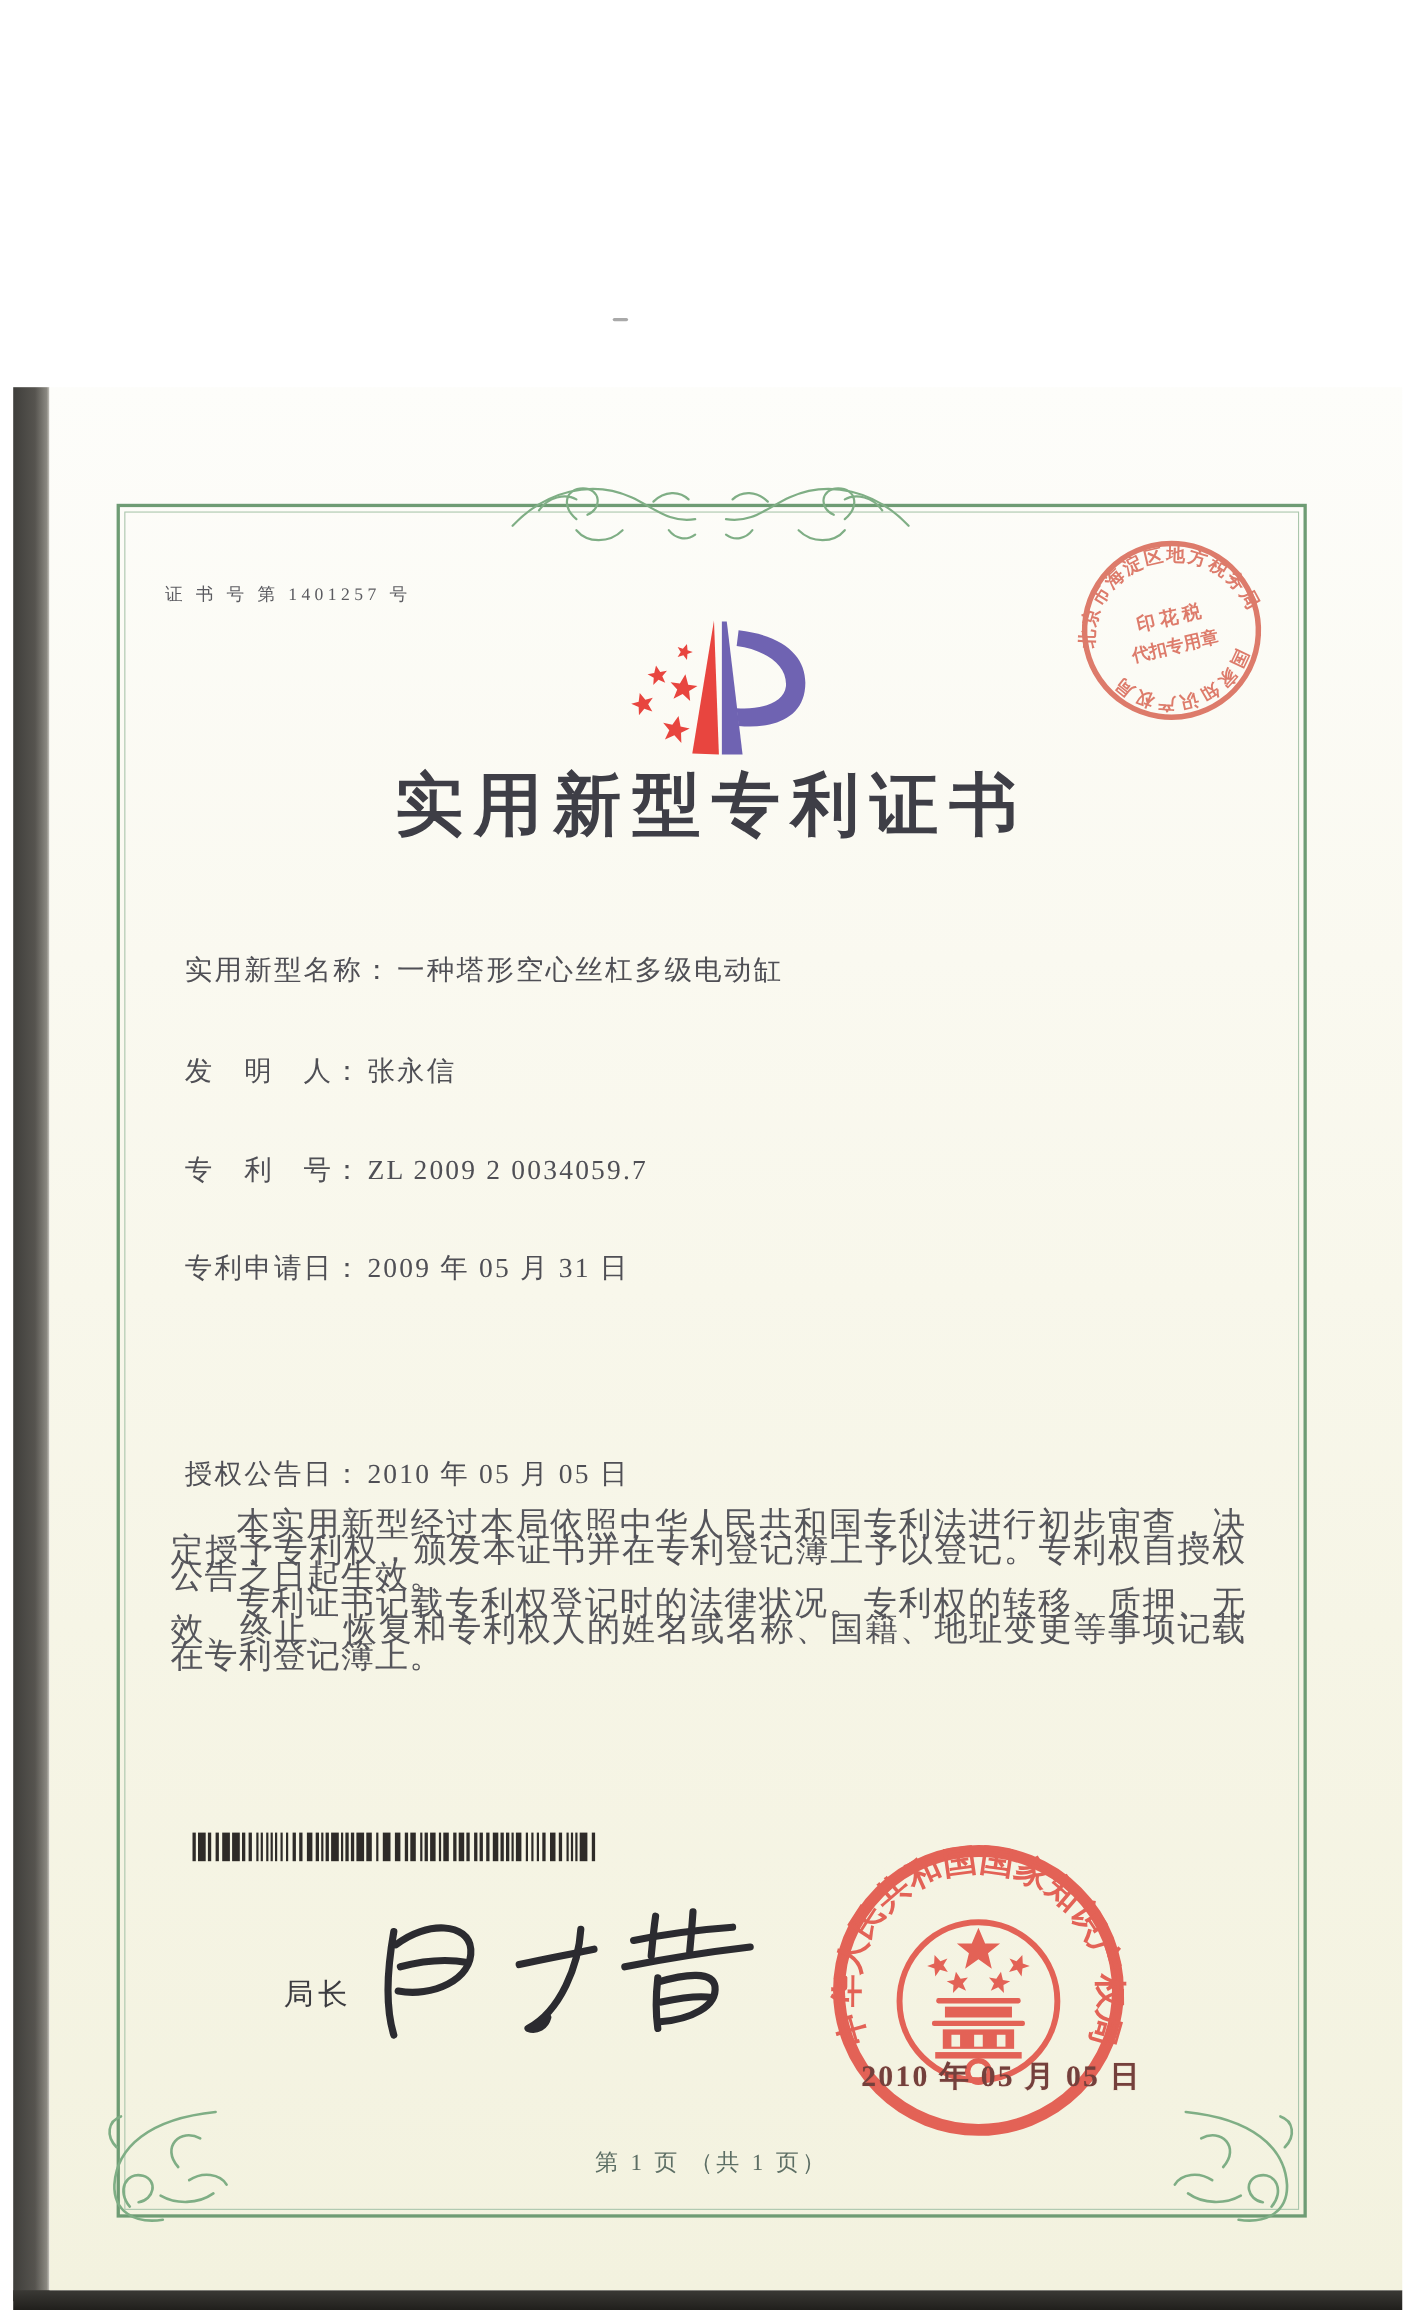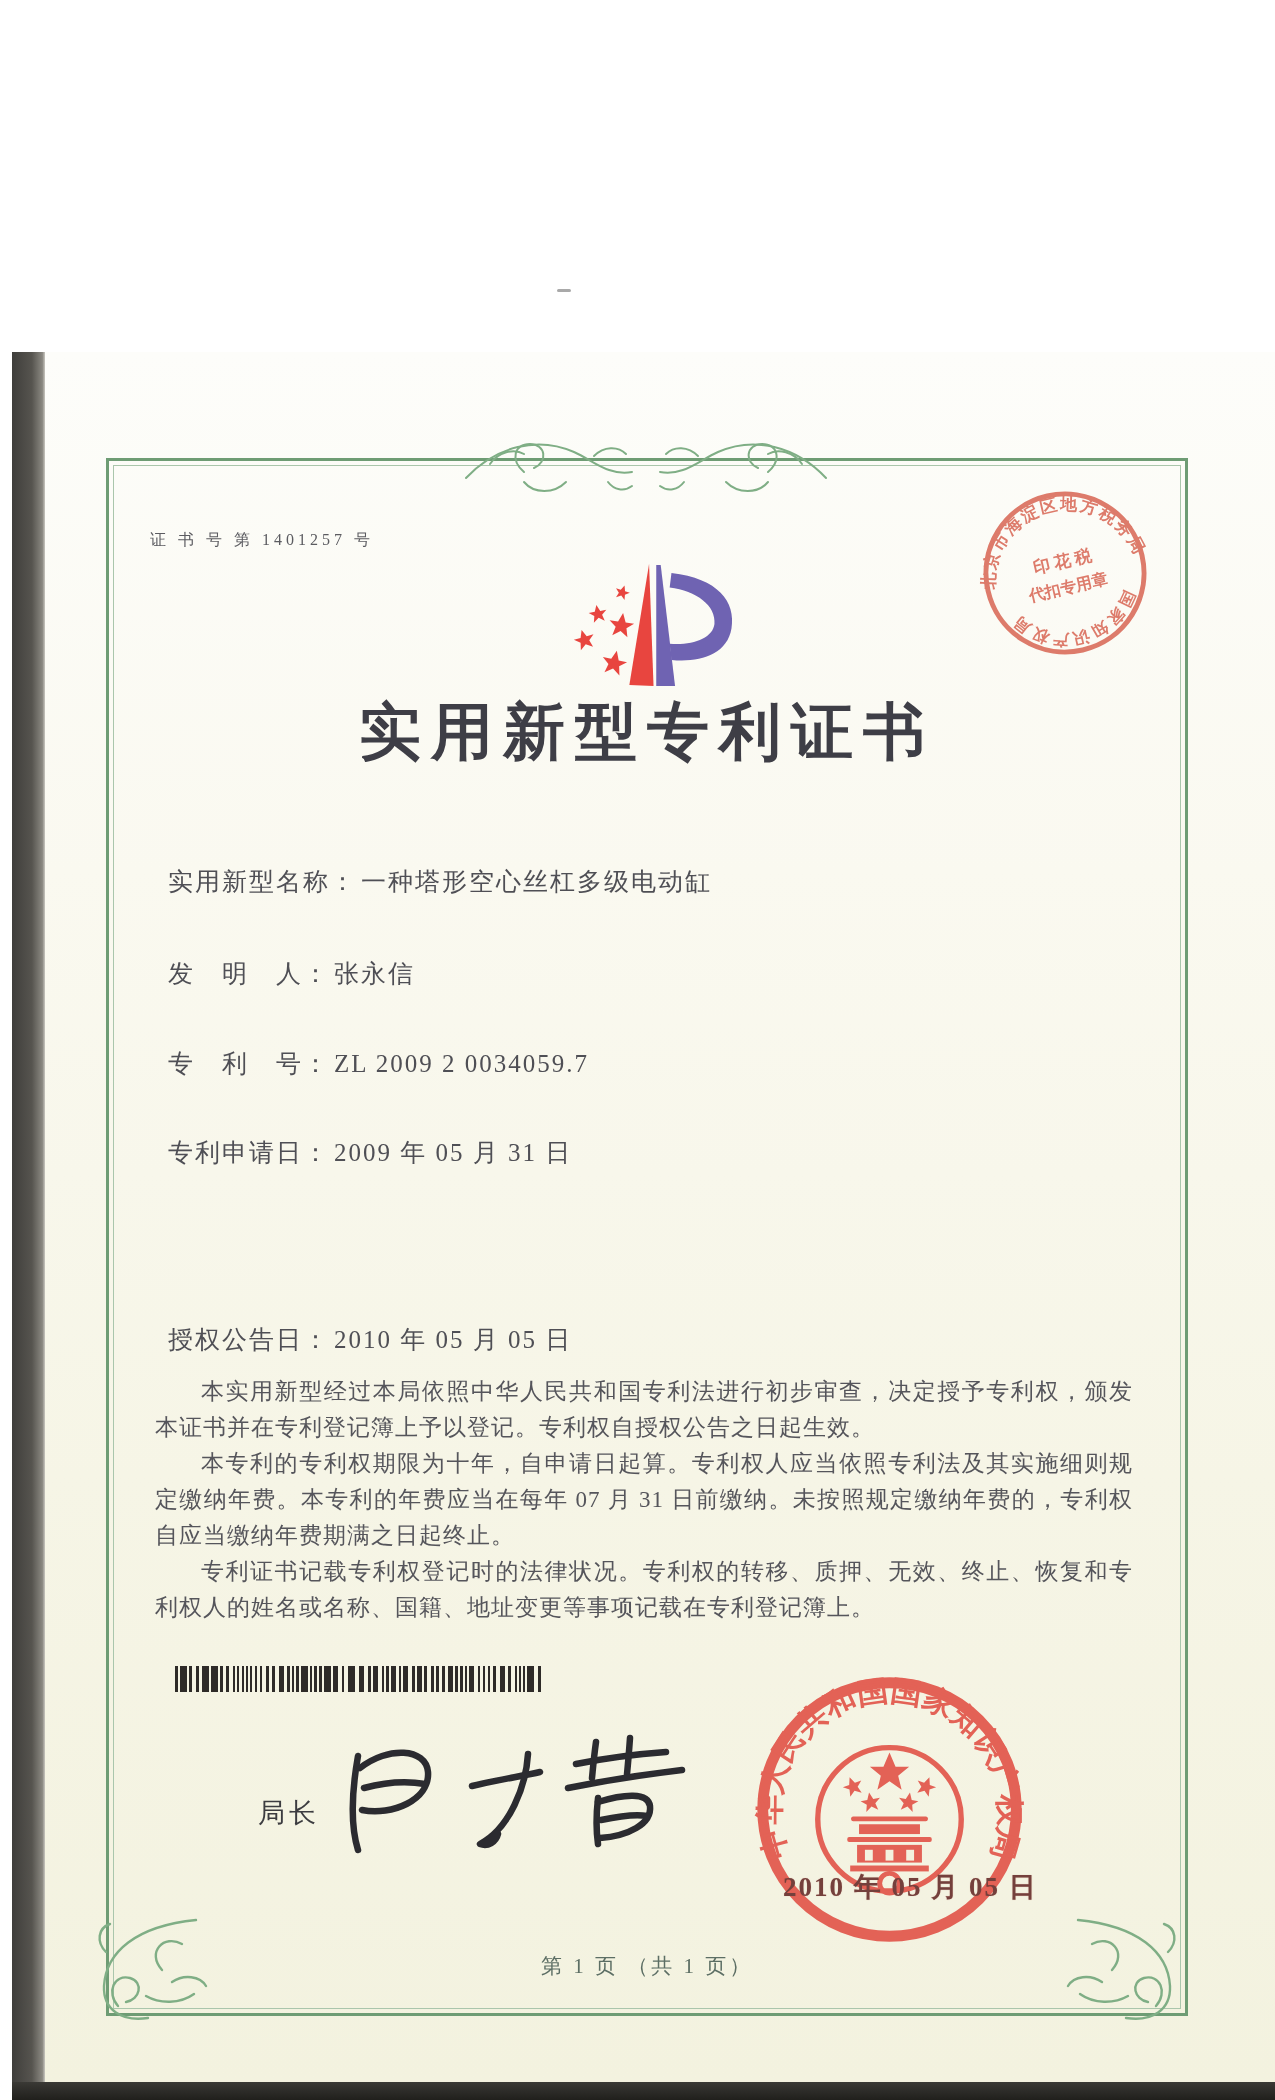--- a/index.html
+++ b/index.html
@@ -31,21 +31,21 @@
   .cert-no { position:absolute; left:150px; top:530px; font-size:16px; color:#5b5b60;
        letter-spacing:4px; }
   .title { position:absolute; left:106px; top:690px; width:1082px; text-align:center;
        font-size:62px; font-weight:bold; color:#3e3e46; letter-spacing:10px; }
 
   .field { position:absolute; left:168px; font-size:25px; color:#4f4f55; letter-spacing:2px; }
   .field .lbl { margin-right:4px; }
   .f0{top:865px;} .f1{top:957px;} .f2{top:1047px;} .f3{top:1136px;} .f4{top:1224px;} .f5{top:1323px;}
 
   .body-text { position:absolute; left:155px; top:1374px; width:978px; }
-  .body-text p { font-size:23px; line-height:36px; color:#55555b; text-indent:2em;
+  .body-text p { font-size:30px; line-height:24px; color:#55555b; text-indent:2em;
        letter-spacing:1px; text-align:justify; }
 
   .barcode { position:absolute; left:175px; top:1666px; width:372px; height:26px;
        display:flex; align-items:stretch; }
   .barcode .bar { background:#2e2b28; height:100%; }
   .barcode .gap { height:100%; }
 
   .sig-label { position:absolute; left:258px; top:1795px; font-size:27px; color:#3c3c40;
        letter-spacing:4px; }
   .sig-svg { position:absolute; left:330px; top:1728px; }
@@ -167,21 +167,20 @@
   </div>
   <div class="field f3">
     <span class="lbl">专利申请日：</span><span>2009 年 05 月 31 日</span>
   </div>
   <div class="field f5">
     <span class="lbl">授权公告日：</span><span>2010 年 05 月 05 日</span>
   </div>
 
   <div class="body-text">
     <p>本实用新型经过本局依照中华人民共和国专利法进行初步审查，决定授予专利权，颁发本证书并在专利登记簿上予以登记。专利权自授权公告之日起生效。</p>
-    <p>本专利的专利权期限为十年，自申请日起算。专利权人应当依照专利法及其实施细则规定缴纳年费。本专利的年费应当在每年 07 月 31 日前缴纳。未按照规定缴纳年费的，专利权自应当缴纳年费期满之日起终止。</p>
     <p>专利证书记载专利权登记时的法律状况。专利权的转移、质押、无效、终止、恢复和专利权人的姓名或名称、国籍、地址变更等事项记载在专利登记簿上。</p>
   </div>
 
   <div class="barcode">
       <div class="bar" style="width: 3px;"></div>
       <div class="gap" style="width: 2px;"></div>
       <div class="bar" style="width: 7px;"></div>
       <div class="gap" style="width: 2px;"></div>
       <div class="bar" style="width: 3px;"></div>
       <div class="gap" style="width: 4px;"></div>

